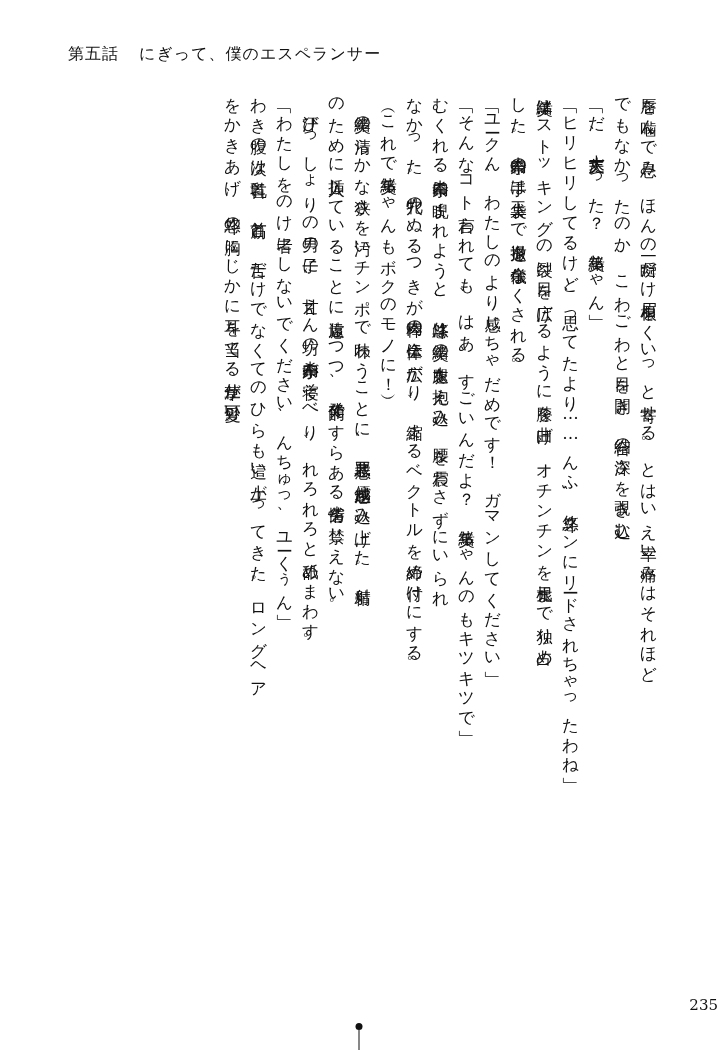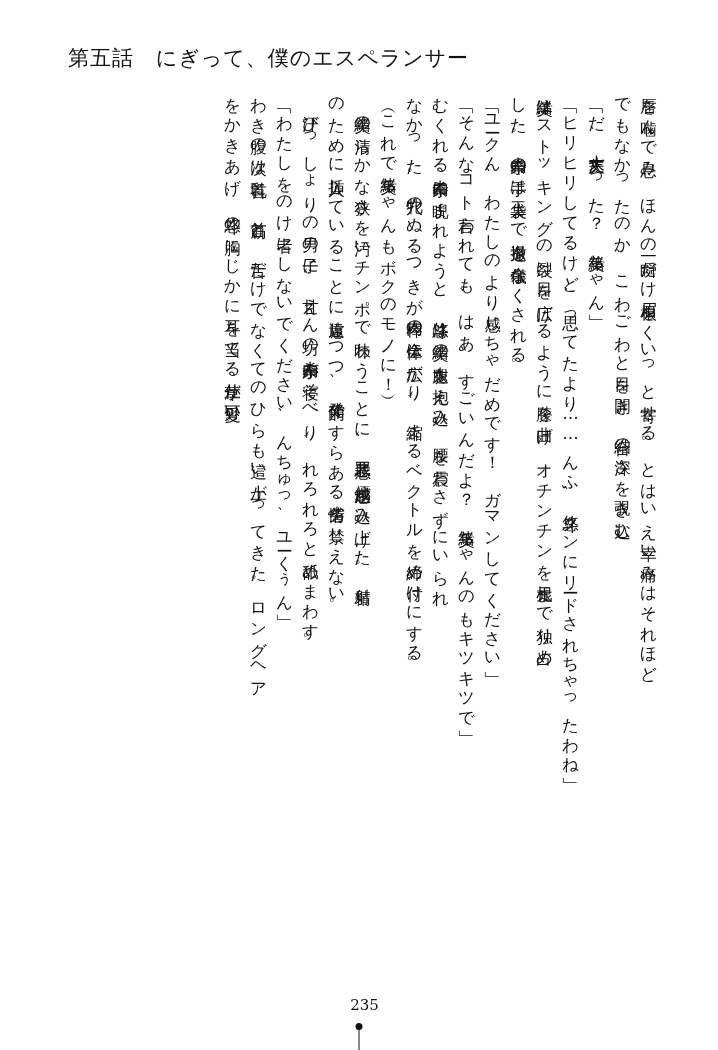--- a/index.html
+++ b/index.html
@@ -18,21 +18,21 @@
     background: #ffffff;
     overflow: hidden;
   }
 
   
   .chapter-header {
     position: absolute;
     top: 44px;
     left: 68px;
     right: 60px;
-    font-size: 21px;
+    font-size: 16px;
     letter-spacing: 1px;
     white-space: nowrap;
     color: #111;
   }
   .chapter-header .num {
     margin-right: 14px;
   }
 
   
   .body-text {
@@ -67,21 +67,21 @@
   .vline.indent {
     padding-top: 17px;
     box-sizing: border-box;
   }
 
   .page-number {
     position: absolute;
     left: 11px;
     right: 0;
     bottom: 36px;
-    text-align: center;
+    text-align: right;
     font-size: 15px;
     color: #111;
     font-family: "DejaVu Serif", "Liberation Serif", serif;
   }
   .footer-mark {
     position: absolute;
     left: 50%;
     bottom: 20px;
     transform: translateX(-50%);
     width: 7px;

